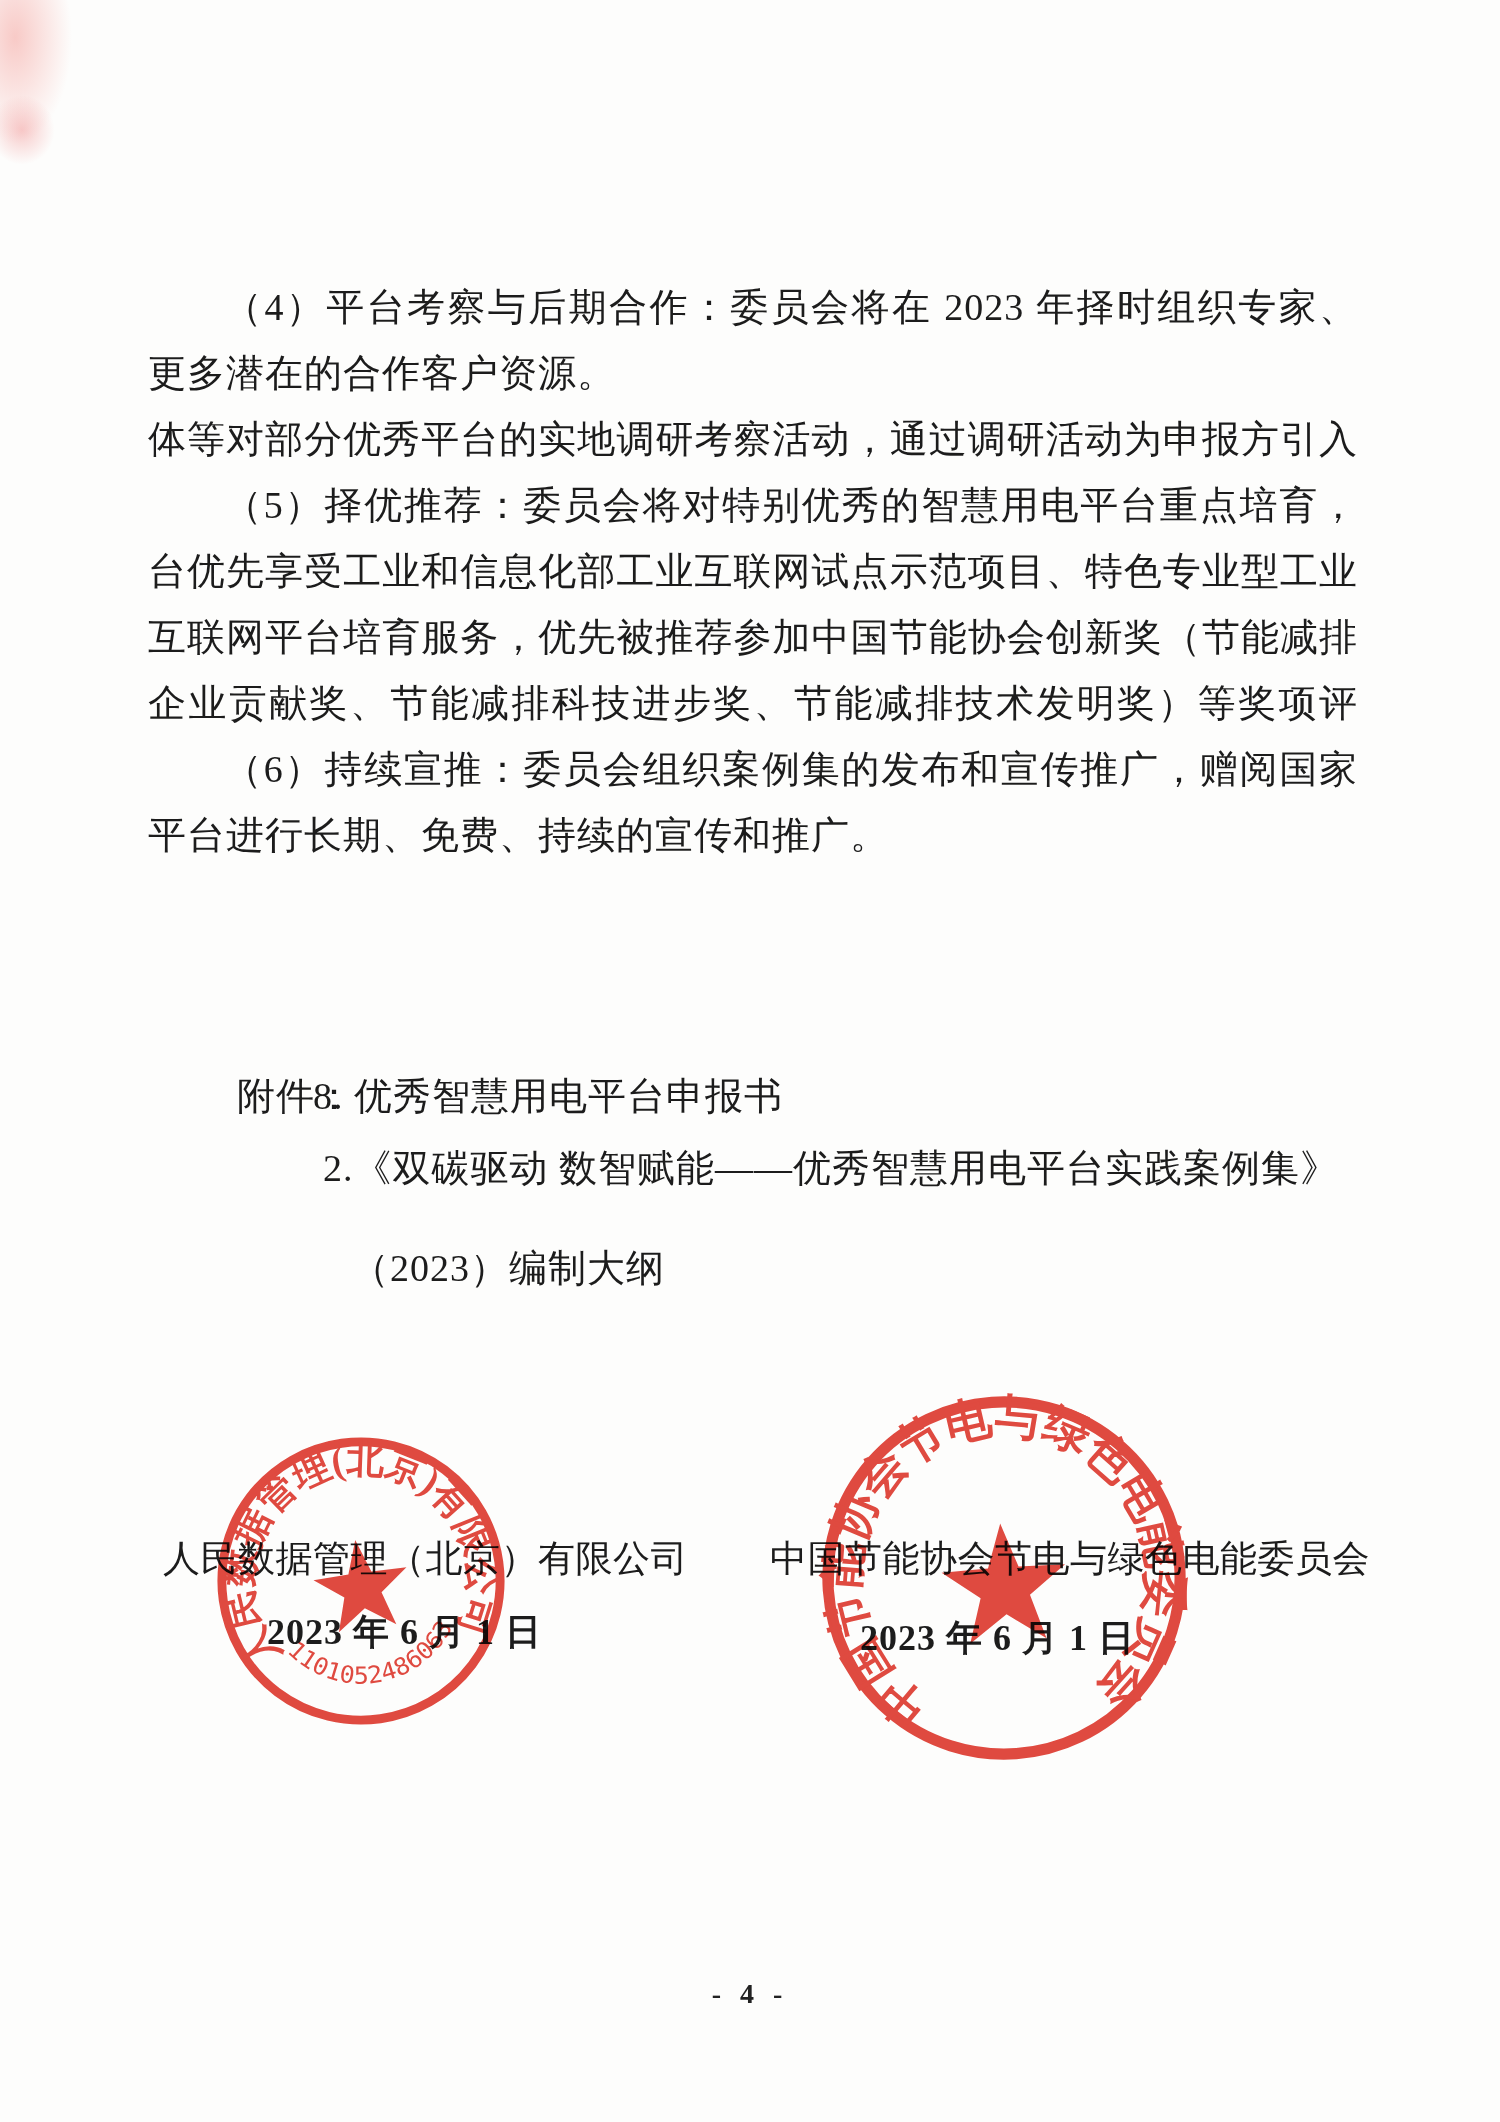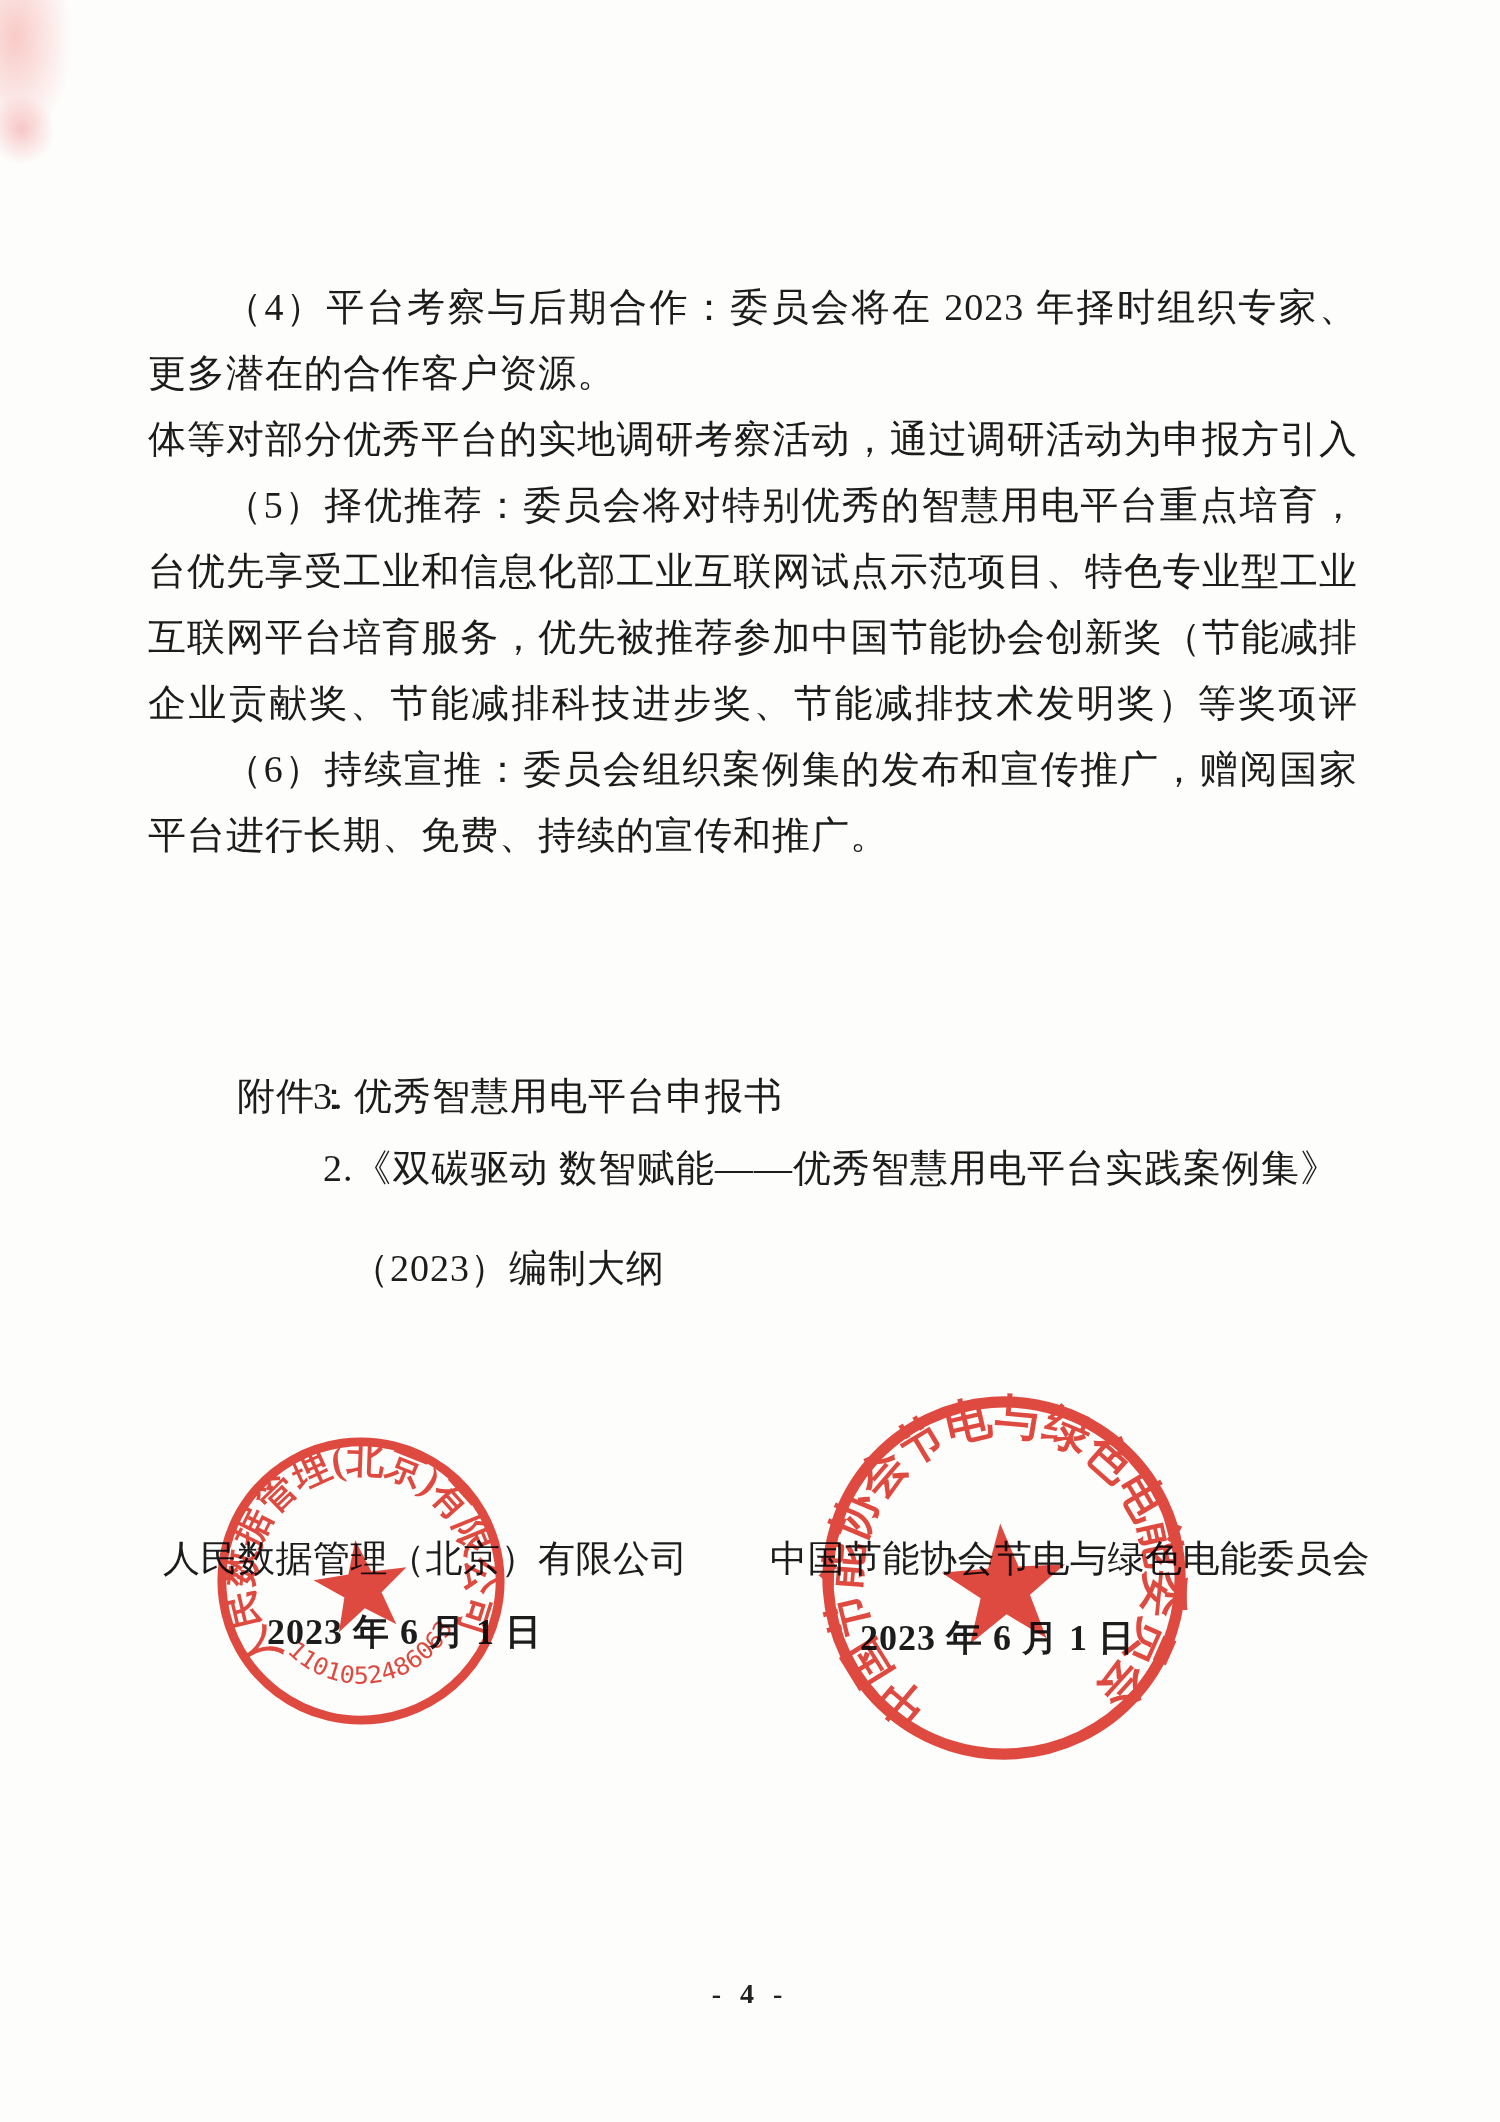--- a/index.html
+++ b/index.html
@@ -81,21 +81,21 @@
     <div class="line fill indent">（5）择优推荐：委员会将对特别优秀的智慧用电平台重点培育，平</div>
     <div class="line fill">台优先享受工业和信息化部工业互联网试点示范项目、特色专业型工业</div>
     <div class="line fill">互联网平台培育服务，优先被推荐参加中国节能协会创新奖（节能减排</div>
     <div class="line fill">企业贡献奖、节能减排科技进步奖、节能减排技术发明奖）等奖项评选。</div>
     <div class="line fill indent">（6）持续宣推：委员会组织案例集的发布和宣传推广，赠阅国家发</div>
     <div class="line">平台进行长期、免费、持续的宣传和推广。</div>
   </main>
 
   <section>
     <div class="att-line att-1">
-      <span class="att-label">附件：</span><span>3. 优秀智慧用电平台申报书</span>
+      <span class="att-label">附件：</span><span>8. 优秀智慧用电平台申报书</span>
     </div>
     <div class="att-line att-2">2.《双碳驱动 数智赋能——优秀智慧用电平台实践案例集》</div>
     <div class="att-line att-3">（2023）编制大纲</div>
   </section>
 
   <section>
     <div class="sig-name sig-left-name">人民数据管理（北京）有限公司</div>
     <div class="sig-date sig-left-date">2023 年 6 月 1 日</div>
     <div class="sig-name sig-right-name">中国节能协会节电与绿色电能委员会</div>
     <div class="sig-date sig-right-date">2023 年 6 月 1 日</div>

